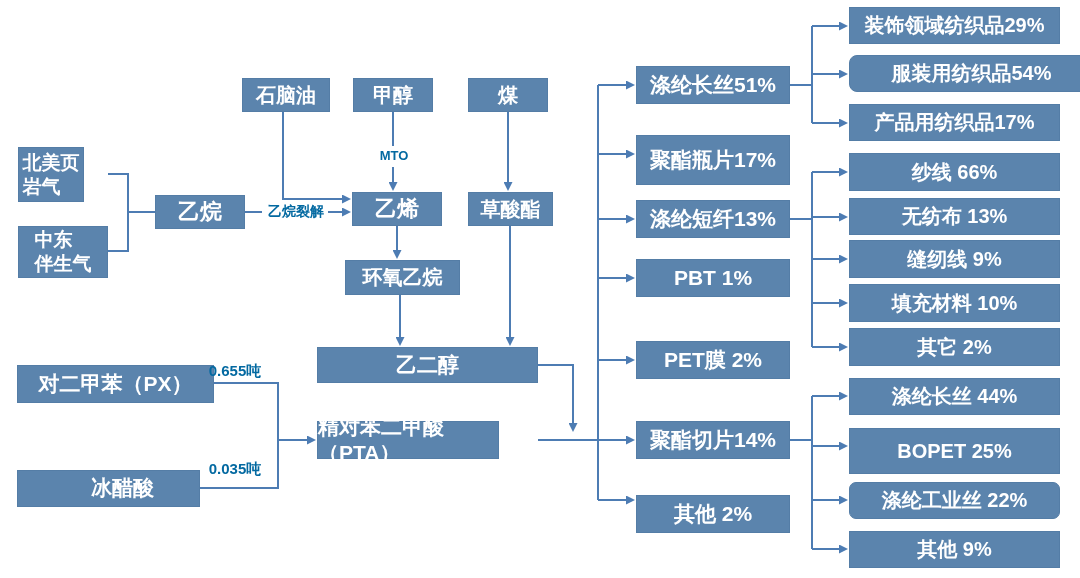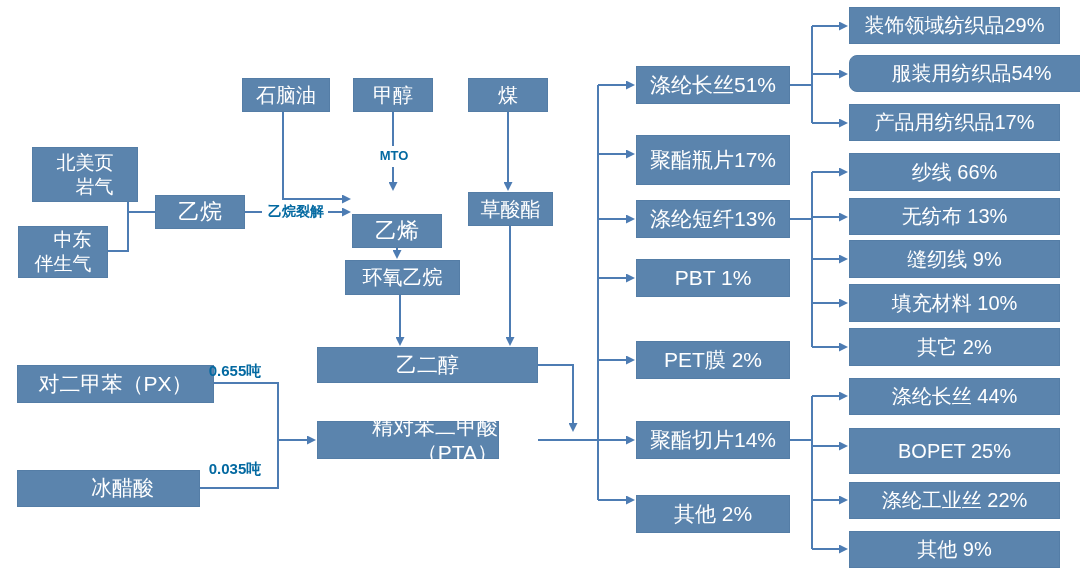--- a/index.html
+++ b/index.html
@@ -2,23 +2,23 @@
 <html><head>
 <meta charset="utf-8">
 <style>
   html,body { margin:0; padding:0; background:#ffffff; }
   #canvas {
     position:relative; width:1080px; height:578px; background:#ffffff;
     font-family:"Liberation Sans","DejaVu Sans",sans-serif; overflow:hidden;
   }
   .box {
     position:absolute; background:#5b84ad; border:1px solid #547da6;
-    color:#ffffff; font-weight:normal; box-sizing:border-box;
+    color:#ffffff; font-weight:bold; box-sizing:border-box;
     display:flex; align-items:center; justify-content:center;
-    text-align:right; line-height:1.25; white-space:pre-line;
+    text-align:left; line-height:1.25; white-space:pre-line;
   }
   .f20 { font-size:20px; }
   .f21 { font-size:21px; }
   .f22 { font-size:22px; }
   .f19 { font-size:19px; }
   .lbl {
     position:absolute; color:#0369a1; font-weight:bold; text-align:center;
   }
   svg.wires { position:absolute; left:0; top:0; width:1080px; height:578px; }
 </style>
@@ -87,30 +87,30 @@
 
       <path d="M790 440 H812"></path>
       <path d="M812 396 V549"></path>
       <path d="M812 396 H840" marker-end="url(#arr)"></path>
       <path d="M812 446 H840" marker-end="url(#arr)"></path>
       <path d="M812 500 H840" marker-end="url(#arr)"></path>
       <path d="M812 549 H840" marker-end="url(#arr)"></path>
     </g>
   </svg>
 
-  <div class="box f19" style="left:32px;top:147px;width:106px;height:55px;">北美页
+  <div class="box f19" style="left:18px;top:147px;width:66px;height:55px;">北美页
 岩气</div>
   <div class="box f19" style="left:18px;top:226px;width:90px;height:52px;">中东
 伴生气</div>
   <div class="box f22" style="left:155px;top:195px;width:90px;height:34px;">乙烷</div>
   <div class="box f20" style="left:242px;top:78px;width:88px;height:34px;">石脑油</div>
   <div class="box f20" style="left:353px;top:78px;width:80px;height:34px;">甲醇</div>
   <div class="box f20" style="left:468px;top:78px;width:80px;height:34px;">煤</div>
 
-  <div class="box f22" style="left:352px;top:192px;width:90px;height:34px;margin-top:22px;">乙烯</div>
+  <div class="box f22" style="left:352px;top:192px;width:90px;height:34px;">乙烯</div>
   <div class="box f20" style="left:468px;top:192px;width:85px;height:34px;">草酸酯</div>
   <div class="box f20" style="left:345px;top:260px;width:115px;height:35px;">环氧乙烷</div>
   <div class="box f21" style="left:317px;top:347px;width:221px;height:36px;">乙二醇</div>
   <div class="box f21" style="left:317px;top:421px;width:182px;height:38px;">精对苯二甲酸（PTA）</div>
   <div class="box f21" style="left:17px;top:365px;width:197px;height:38px;">对二甲苯（PX）</div>
   <div class="box f21" style="left:17px;top:470px;width:183px;height:37px;padding-left:28px;">冰醋酸</div>
 
   <div class="lbl" style="left:370px;top:148px;width:48px;font-size:13px;">MTO</div>
   <div class="lbl" style="left:264px;top:203px;width:64px;font-size:14px;">乙烷裂解</div>
   <div class="lbl" style="left:203px;top:362px;width:64px;font-size:15px;">0.655吨</div>
@@ -129,16 +129,16 @@
   <div class="box f20" style="left:849px;top:104px;width:211px;height:37px;">产品用纺织品17%</div>
 
   <div class="box f20" style="left:849px;top:153px;width:211px;height:38px;">纱线 66%</div>
   <div class="box f20" style="left:849px;top:198px;width:211px;height:37px;">无纺布 13%</div>
   <div class="box f20" style="left:849px;top:240px;width:211px;height:38px;">缝纫线 9%</div>
   <div class="box f20" style="left:849px;top:284px;width:211px;height:38px;">填充材料 10%</div>
   <div class="box f20" style="left:849px;top:328px;width:211px;height:38px;">其它 2%</div>
 
   <div class="box f20" style="left:849px;top:378px;width:211px;height:37px;">涤纶长丝 44%</div>
   <div class="box f20" style="left:849px;top:428px;width:211px;height:46px;">BOPET 25%</div>
-  <div class="box f20" style="left:849px;top:482px;width:211px;height:37px;">涤纶工业丝 22%</div>
+  <div class="box f20" style="left:849px;top:482px;width:211px;height:37px;border-radius:7px;">涤纶工业丝 22%</div>
   <div class="box f20" style="left:849px;top:531px;width:211px;height:37px;">其他 9%</div>
 
 </div>
 
 </body></html>

